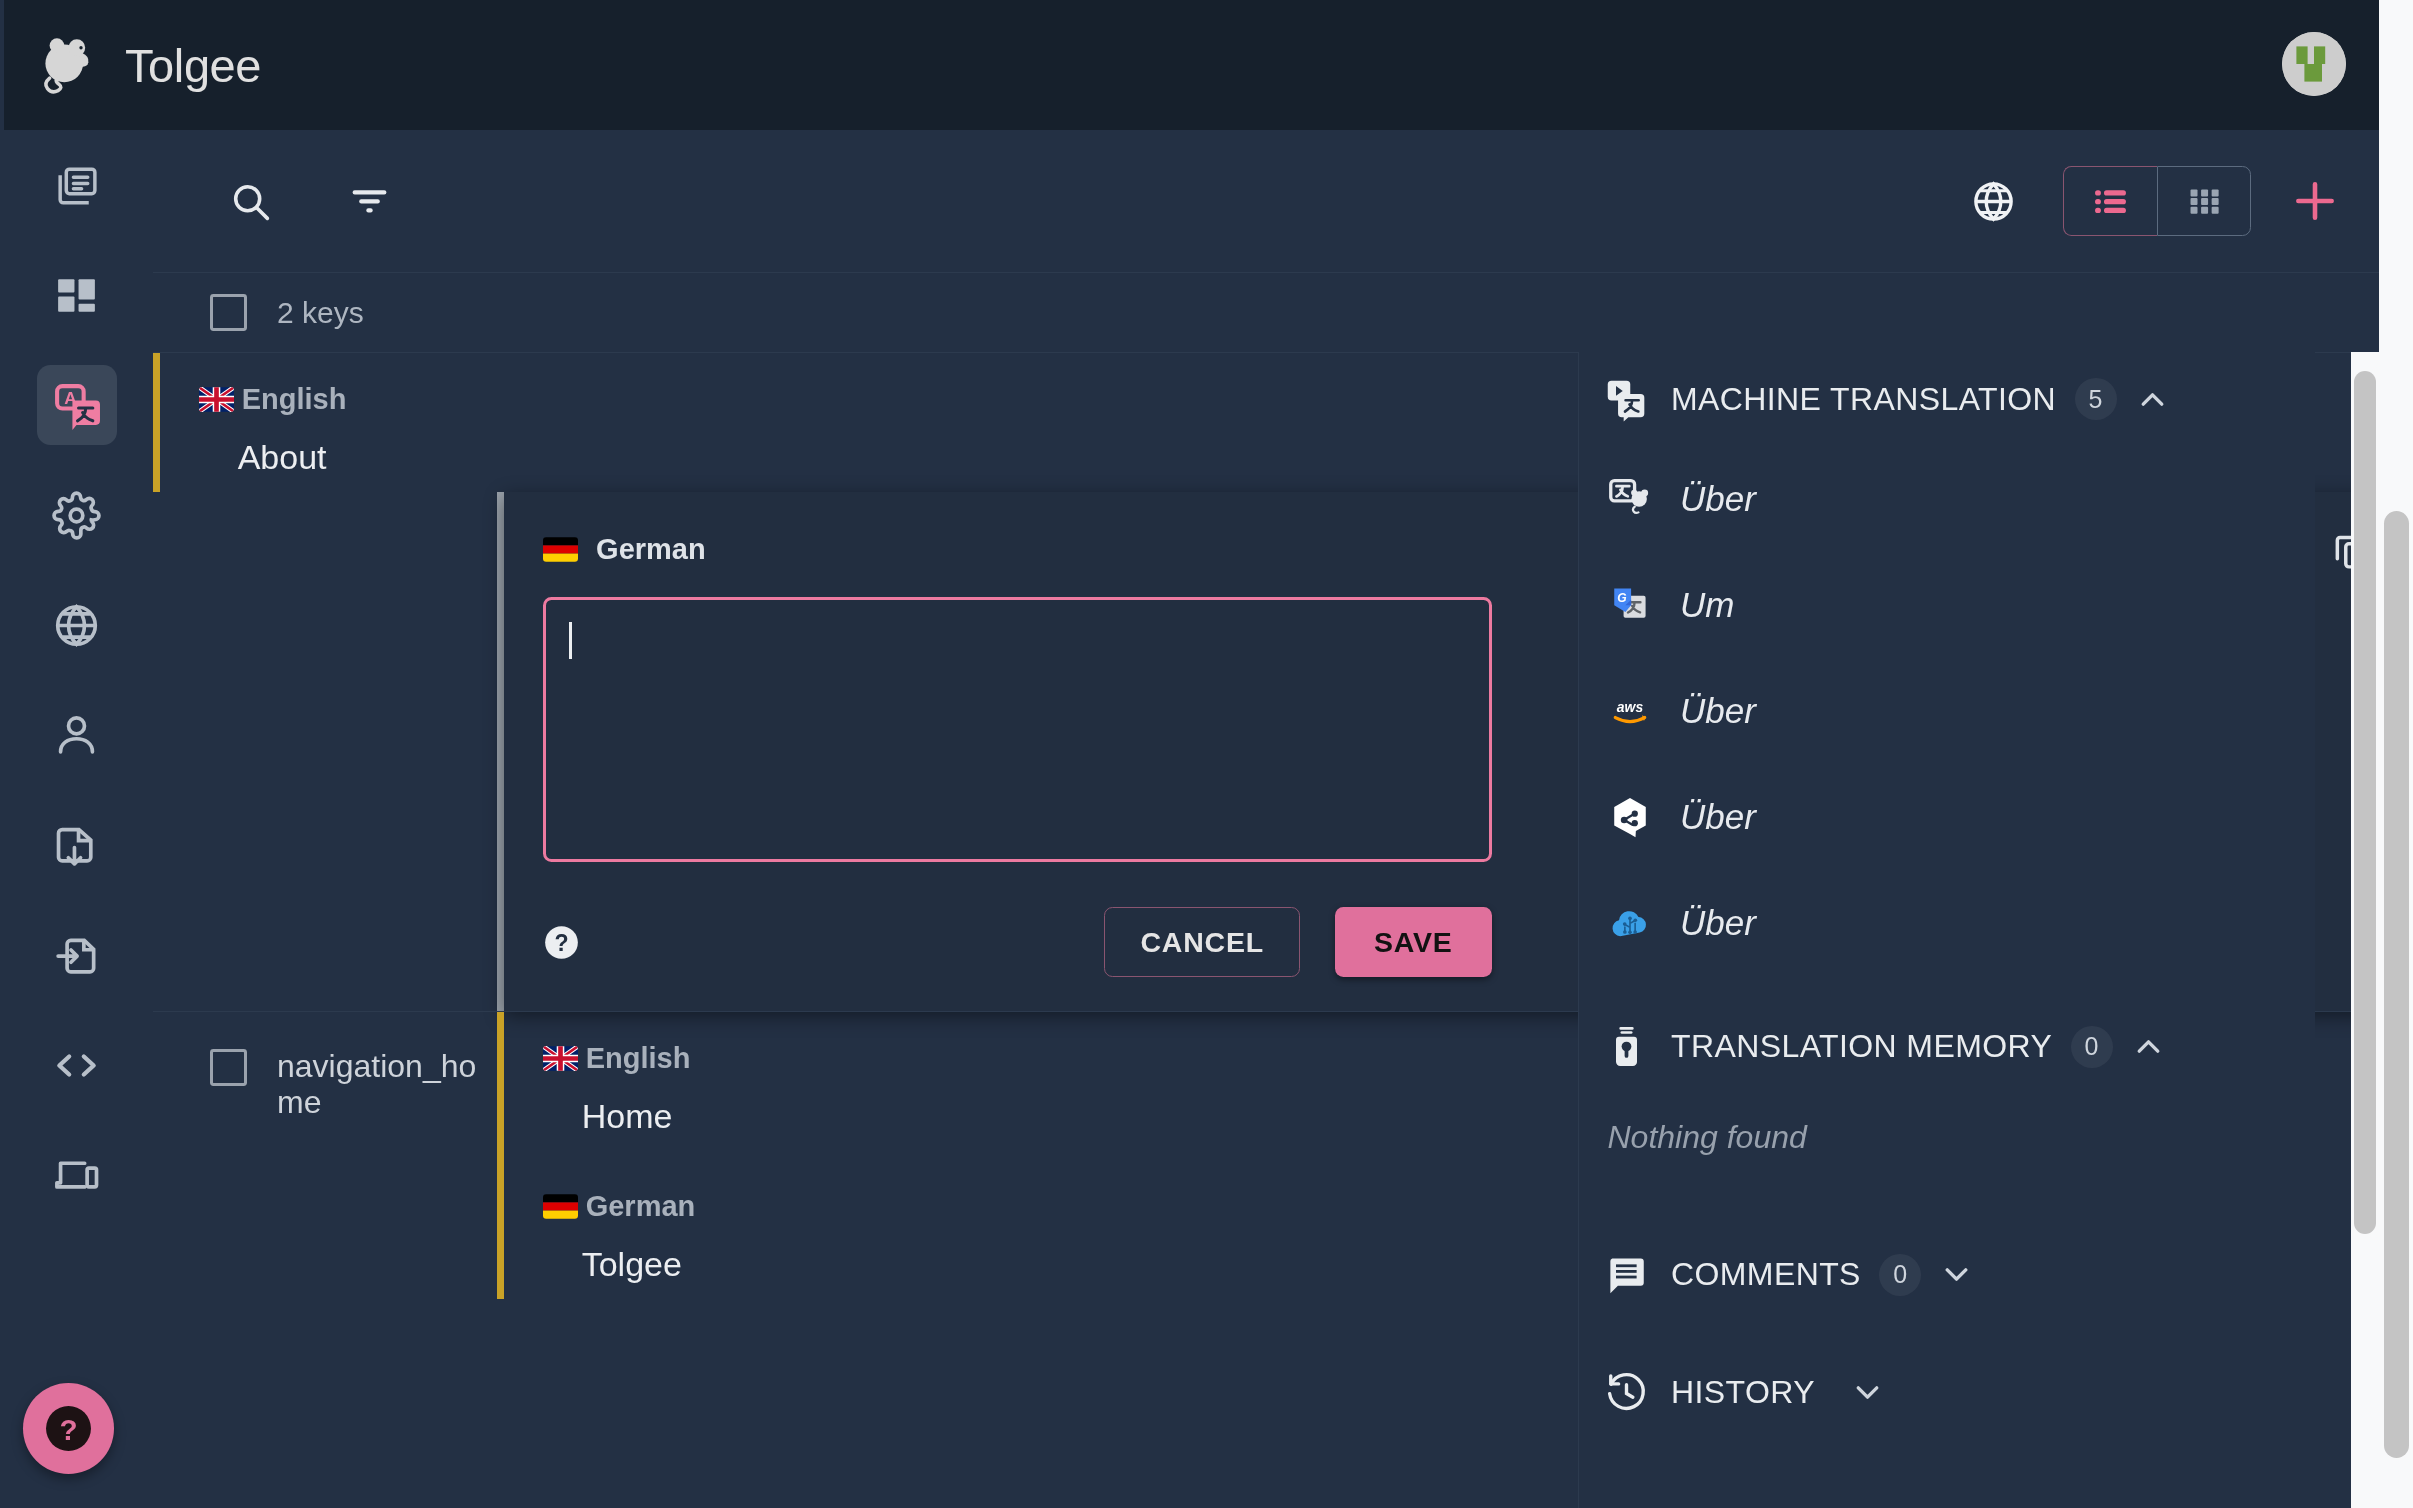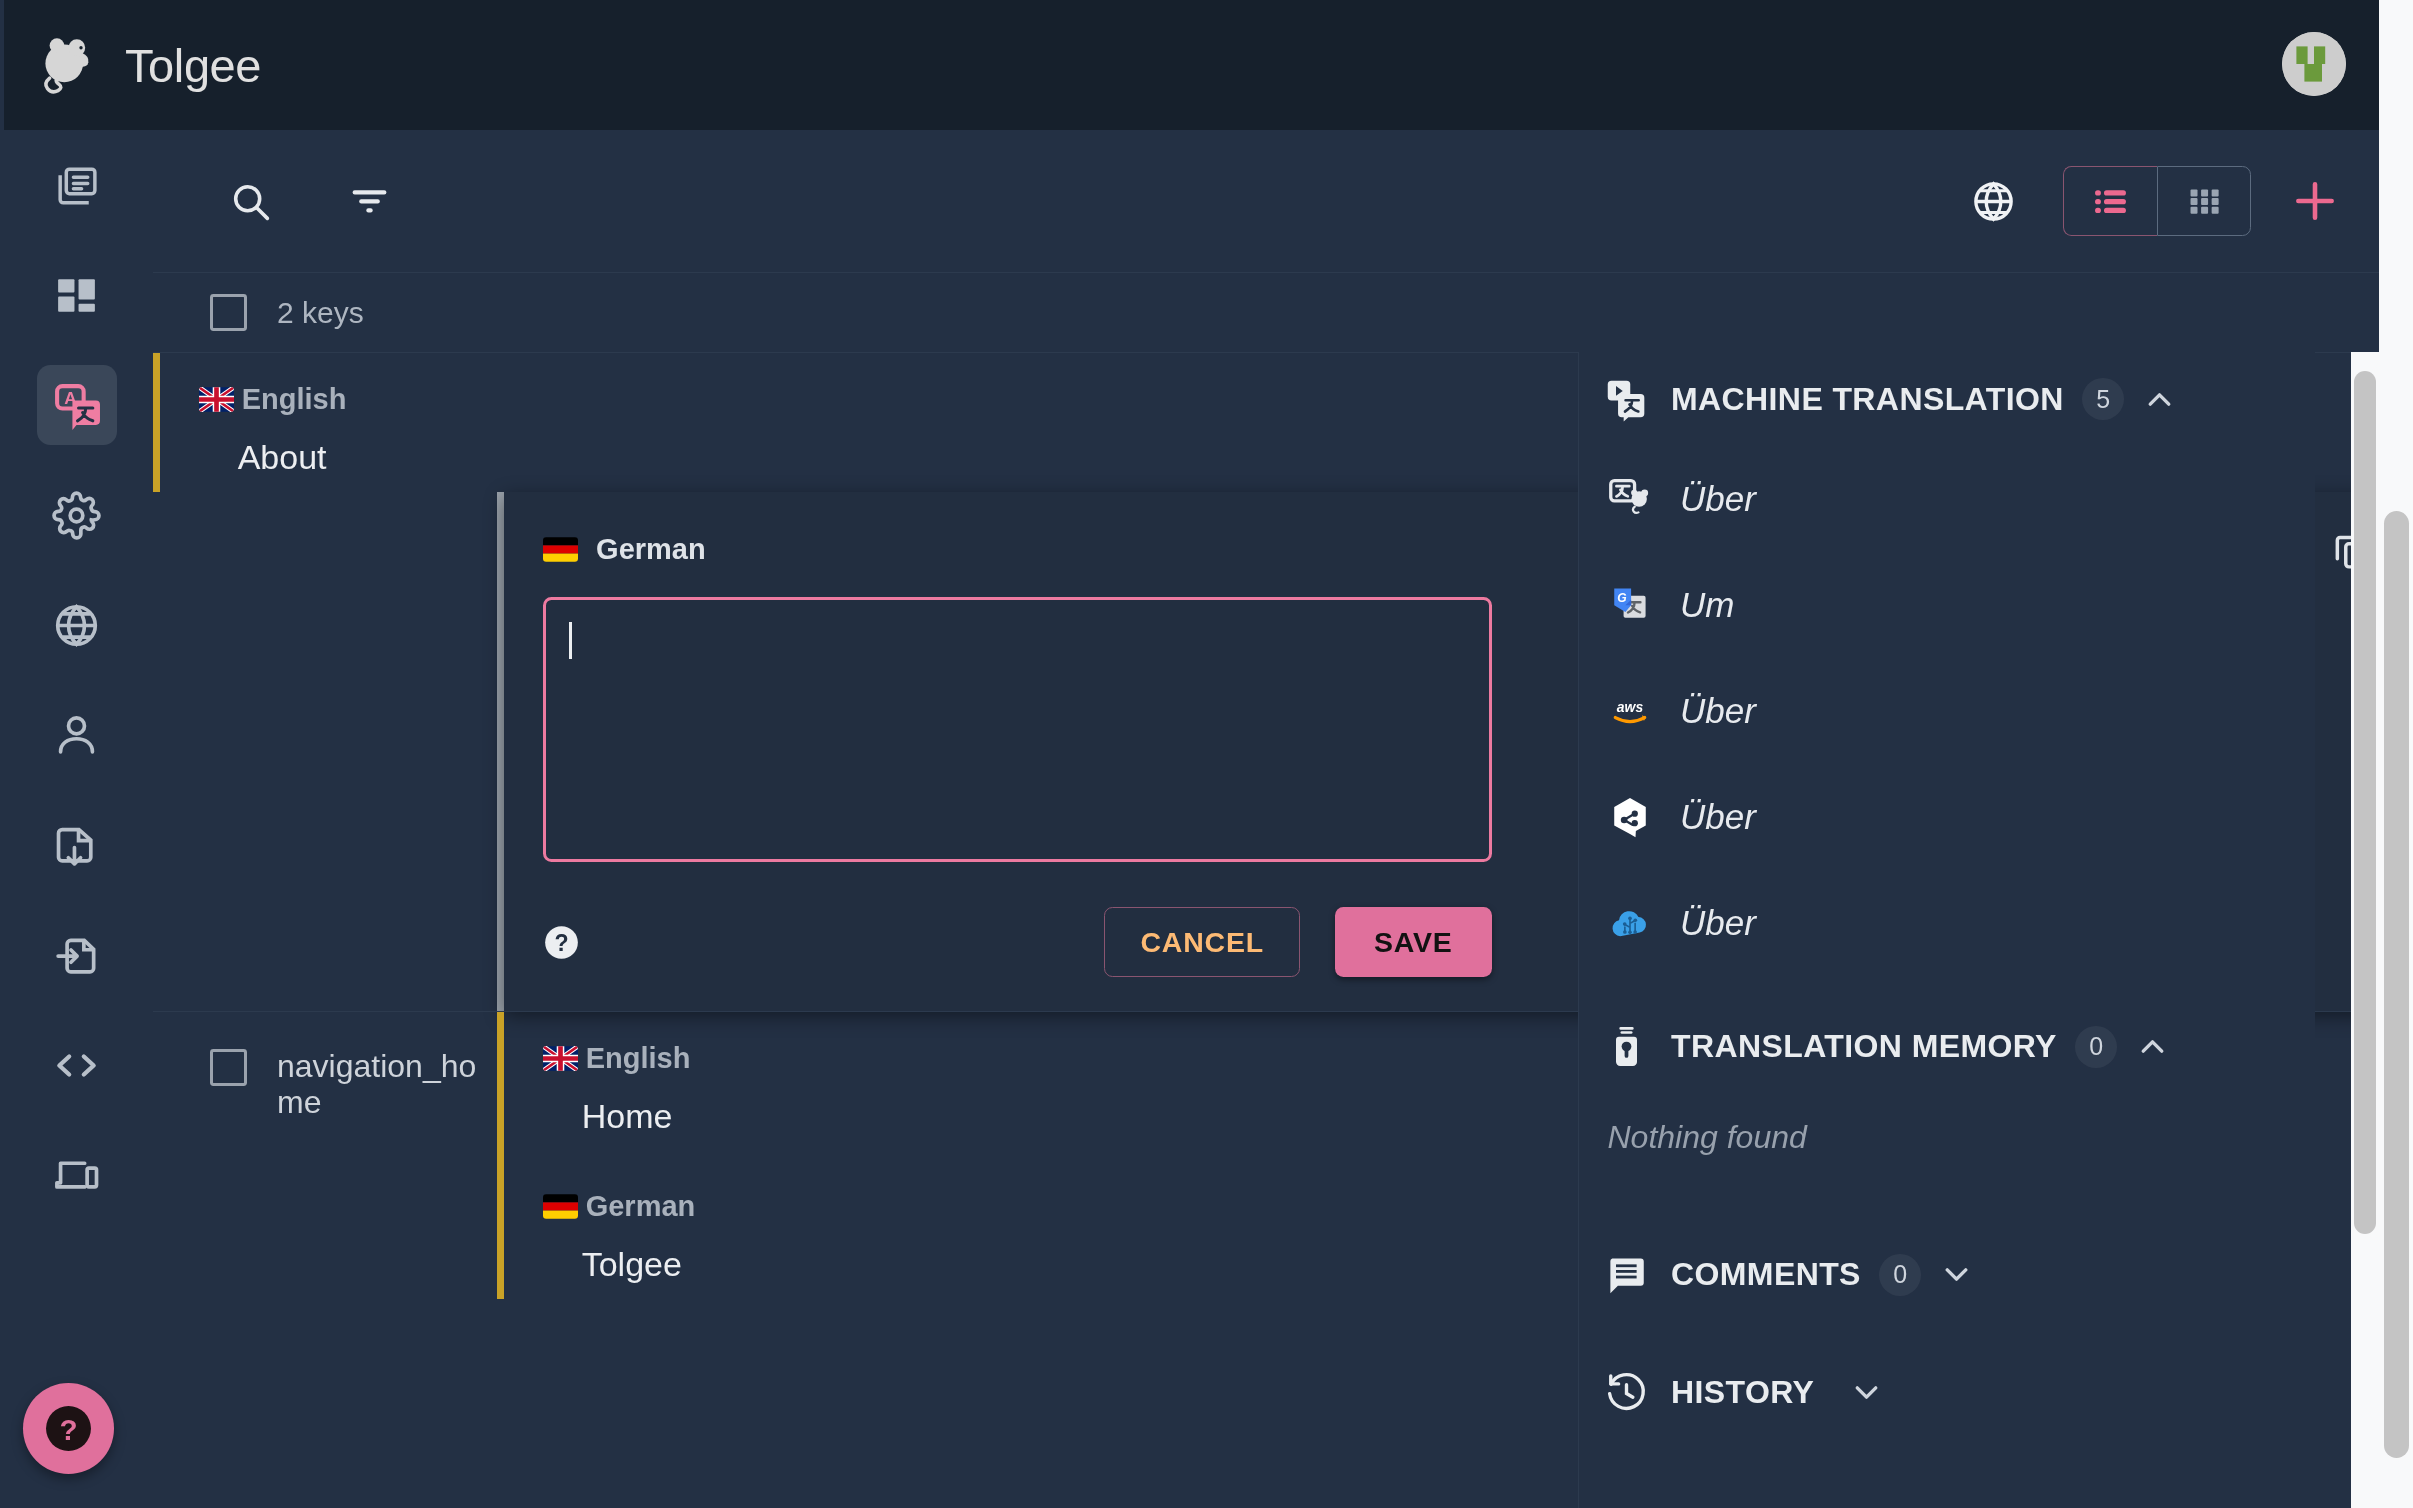--- a/index.html
+++ b/index.html
@@ -135,36 +135,36 @@
   }
   .edit-footer {
     margin-top: 45px; display: flex; align-items: center; width: 949px;
   }
   .help-circle { width: 37px; height: 37px; }
   .btn-row { margin-left: auto; display: flex; align-items: center; gap: 35px; }
   .btn {
     height: 70px; border-radius: 8.4px; display: flex; align-items: center; justify-content: center;
     font-size: 28.5px; letter-spacing: 0.8px; font-weight: bold;
   }
-  .btn-cancel { padding: 0 35px; border: 1.7px solid #8a5570; color: #fdba74; background: transparent; }
+  .btn-cancel { padding: 0 35px; border: 1.7px solid #8a5570; color: #e5e5e5; background: transparent; }
   .btn-save { padding: 0 39px; background: #e0709c; color: #121212; box-shadow: 0 2.5px 6.7px rgba(0,0,0,.4); }
 
   
   .side-panel {
     position: absolute; left: 1578px; top: 352px;
     width: 737px; height: 1156px;
     background: #233044; border-left: 1.7px solid #2c3a4e;
     padding: 0 0 0 0; overflow: hidden;
   }
   .sp-section-head {
     display: flex; align-items: center; height: 94px; padding-left: 25px;
   }
   .sp-icon { width: 45px; height: 45px; flex: 0 0 45px; }
   .sp-title {
-    color: #e9ecef; font-size: 32px; letter-spacing: 0.4px; margin-left: 22px; font-weight: 700;
+    color: #e9ecef; font-size: 32px; letter-spacing: 0.4px; margin-left: 22px; font-weight: 400;
   }
   .sp-count {
     margin-left: 18.4px; min-width: 42px; height: 42px; border-radius: 21px;
     background: rgba(255,255,255,.06); color: #cfd5dd; font-size: 25px;
     display: flex; align-items: center; justify-content: center; padding: 0 13.4px;
   }
   .sp-chev { margin-left: 17px; width: 37px; height: 37px; }
   .mt-item {
     display: flex; align-items: center; height: 106px; padding-left: 28.5px; font-style: italic;
   }

